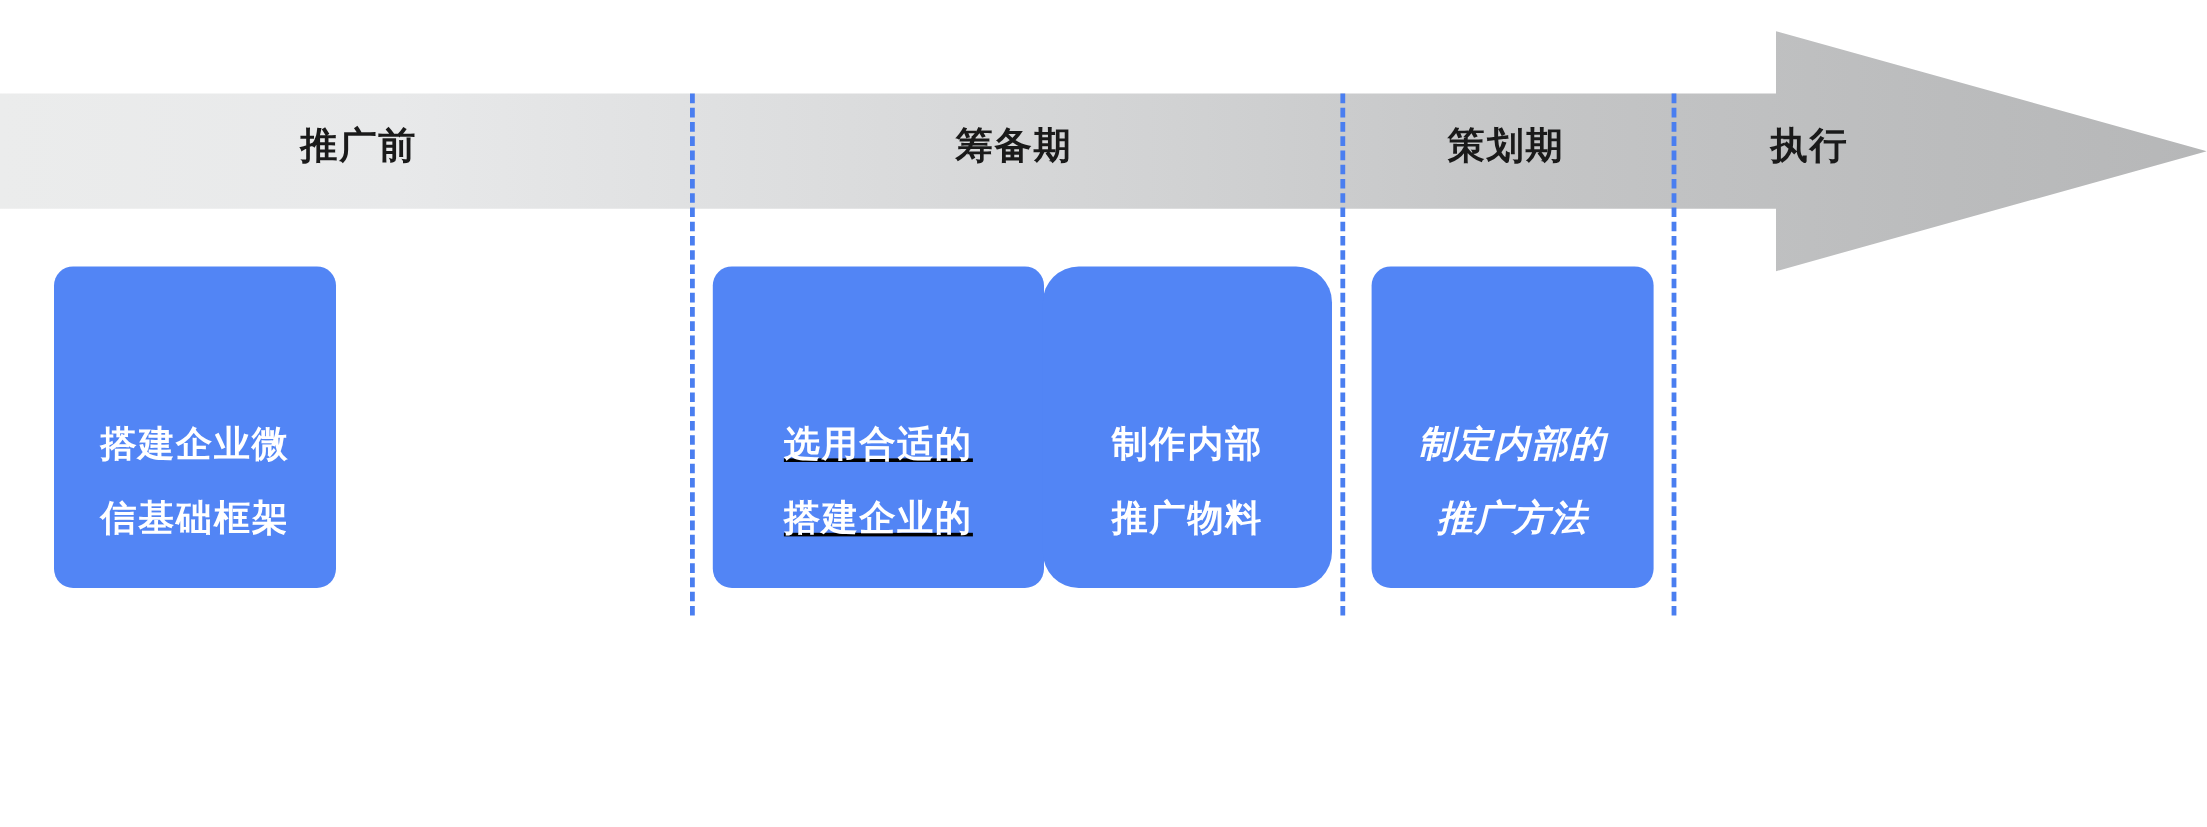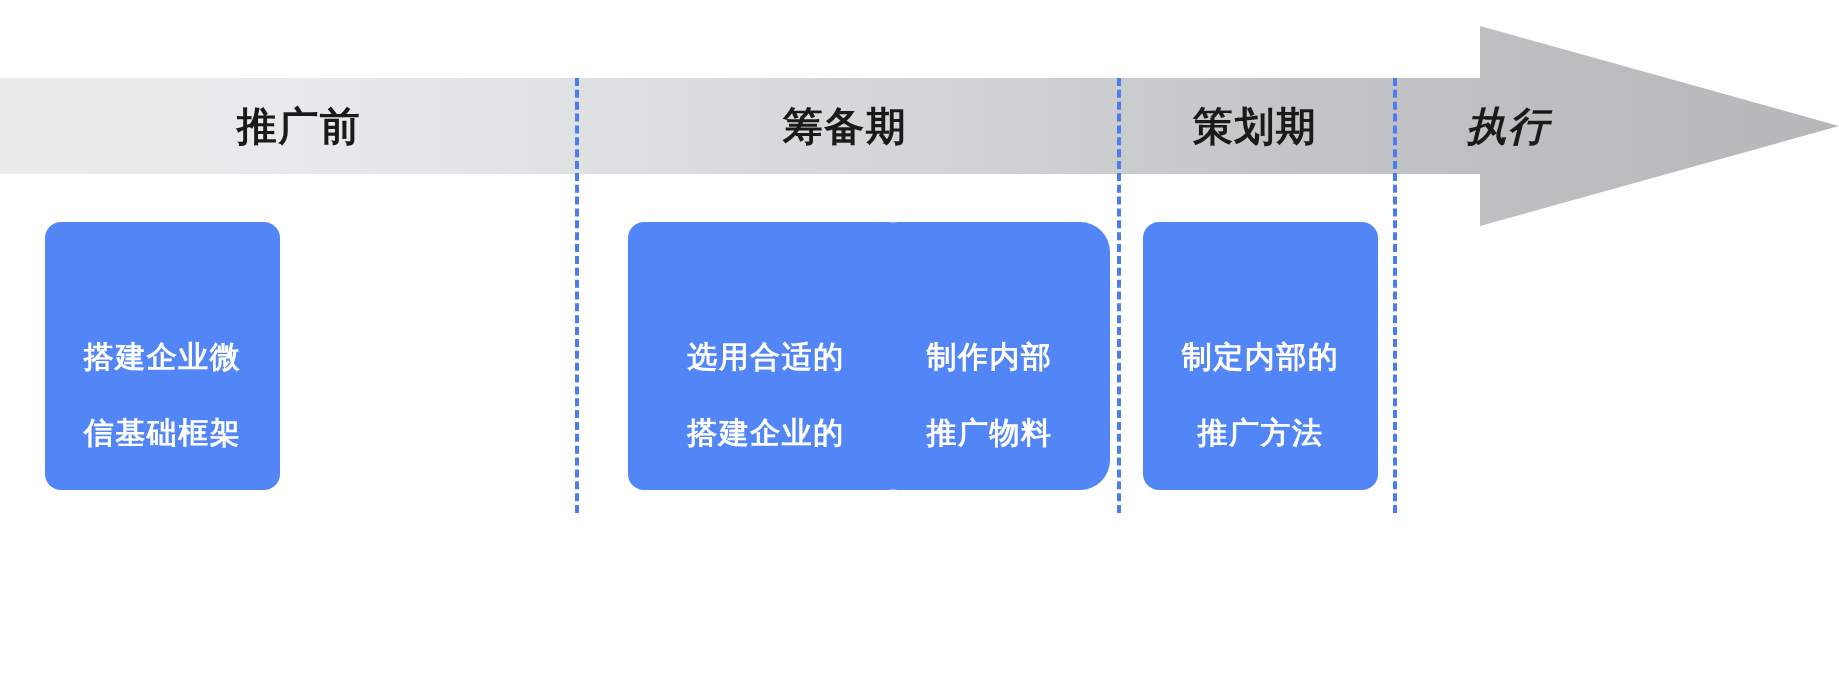--- a/index.html
+++ b/index.html
@@ -31,21 +31,21 @@
     display: block;
     width: 1839px;
     height: 208px;
   }
 
   
   .phase-label {
     position: absolute;
     top: 106px;
     color: #1a1a1a;
-    font-size: 40px;
+    font-size: 31px;
     font-weight: 700;
     letter-spacing: 1.5px;
     white-space: nowrap;
     transform: translateX(-50%);
     line-height: 1;
   }
 
   
   .divider {
     position: absolute;
@@ -69,21 +69,21 @@
     padding-bottom: 42px;
     box-sizing: border-box;
   }
   .card-line {
     color: #ffffff;
     font-size: 30px;
     font-weight: 700;
     letter-spacing: 1.5px;
     line-height: 1;
     white-space: nowrap;
-    margin-top: 46px;
+    margin-top: 32px;
   }
   .card-line:first-child {
     margin-top: 16px;
   }
 </style>
 </head>
 <body>
 
 <div id="stage">
 
@@ -106,40 +106,40 @@
                L 1839 104
                L 1480 204
                L 1480 152
                L 0 152 Z" fill="url(#barGrad)"></path>
     </svg>
   </div>
 
   <div class="phase-label" style="left:299px;">推广前</div>
   <div class="phase-label" style="left:845px;">筹备期</div>
   <div class="phase-label" style="left:1255px;">策划期</div>
-  <div class="phase-label" style="left:1508px;font-style:italic;">执行</div>
+  <div class="phase-label" style="left:1508px;">执行</div>
 
   <div class="divider" style="left:575px;"></div>
   <div class="divider" style="left:1117px;"></div>
   <div class="divider" style="left:1393px;"></div>
 
   <div class="card" style="left:45px; width:235px;">
     <span class="card-line">搭建企业微</span>
     <span class="card-line">信基础框架</span>
   </div>
 
 
-  <div class="card" style="left:628px; width:276px;">
+  <div class="card" style="left:594px; width:276px;text-decoration:underline;">
     <span class="card-line">选用合适的</span>
     <span class="card-line">搭建企业的</span>
   </div>
 
   <div class="card" style="left:869px; width:241px;border-radius:30px;">
     <span class="card-line">制作内部</span>
     <span class="card-line">推广物料</span>
   </div>
 
-  <div class="card" style="left:1143px; width:235px;">
+  <div class="card" style="left:1143px; width:235px;font-style:italic;">
     <span class="card-line">制定内部的</span>
     <span class="card-line">推广方法</span>
   </div>
 
 </div>
 
 </body></html>

